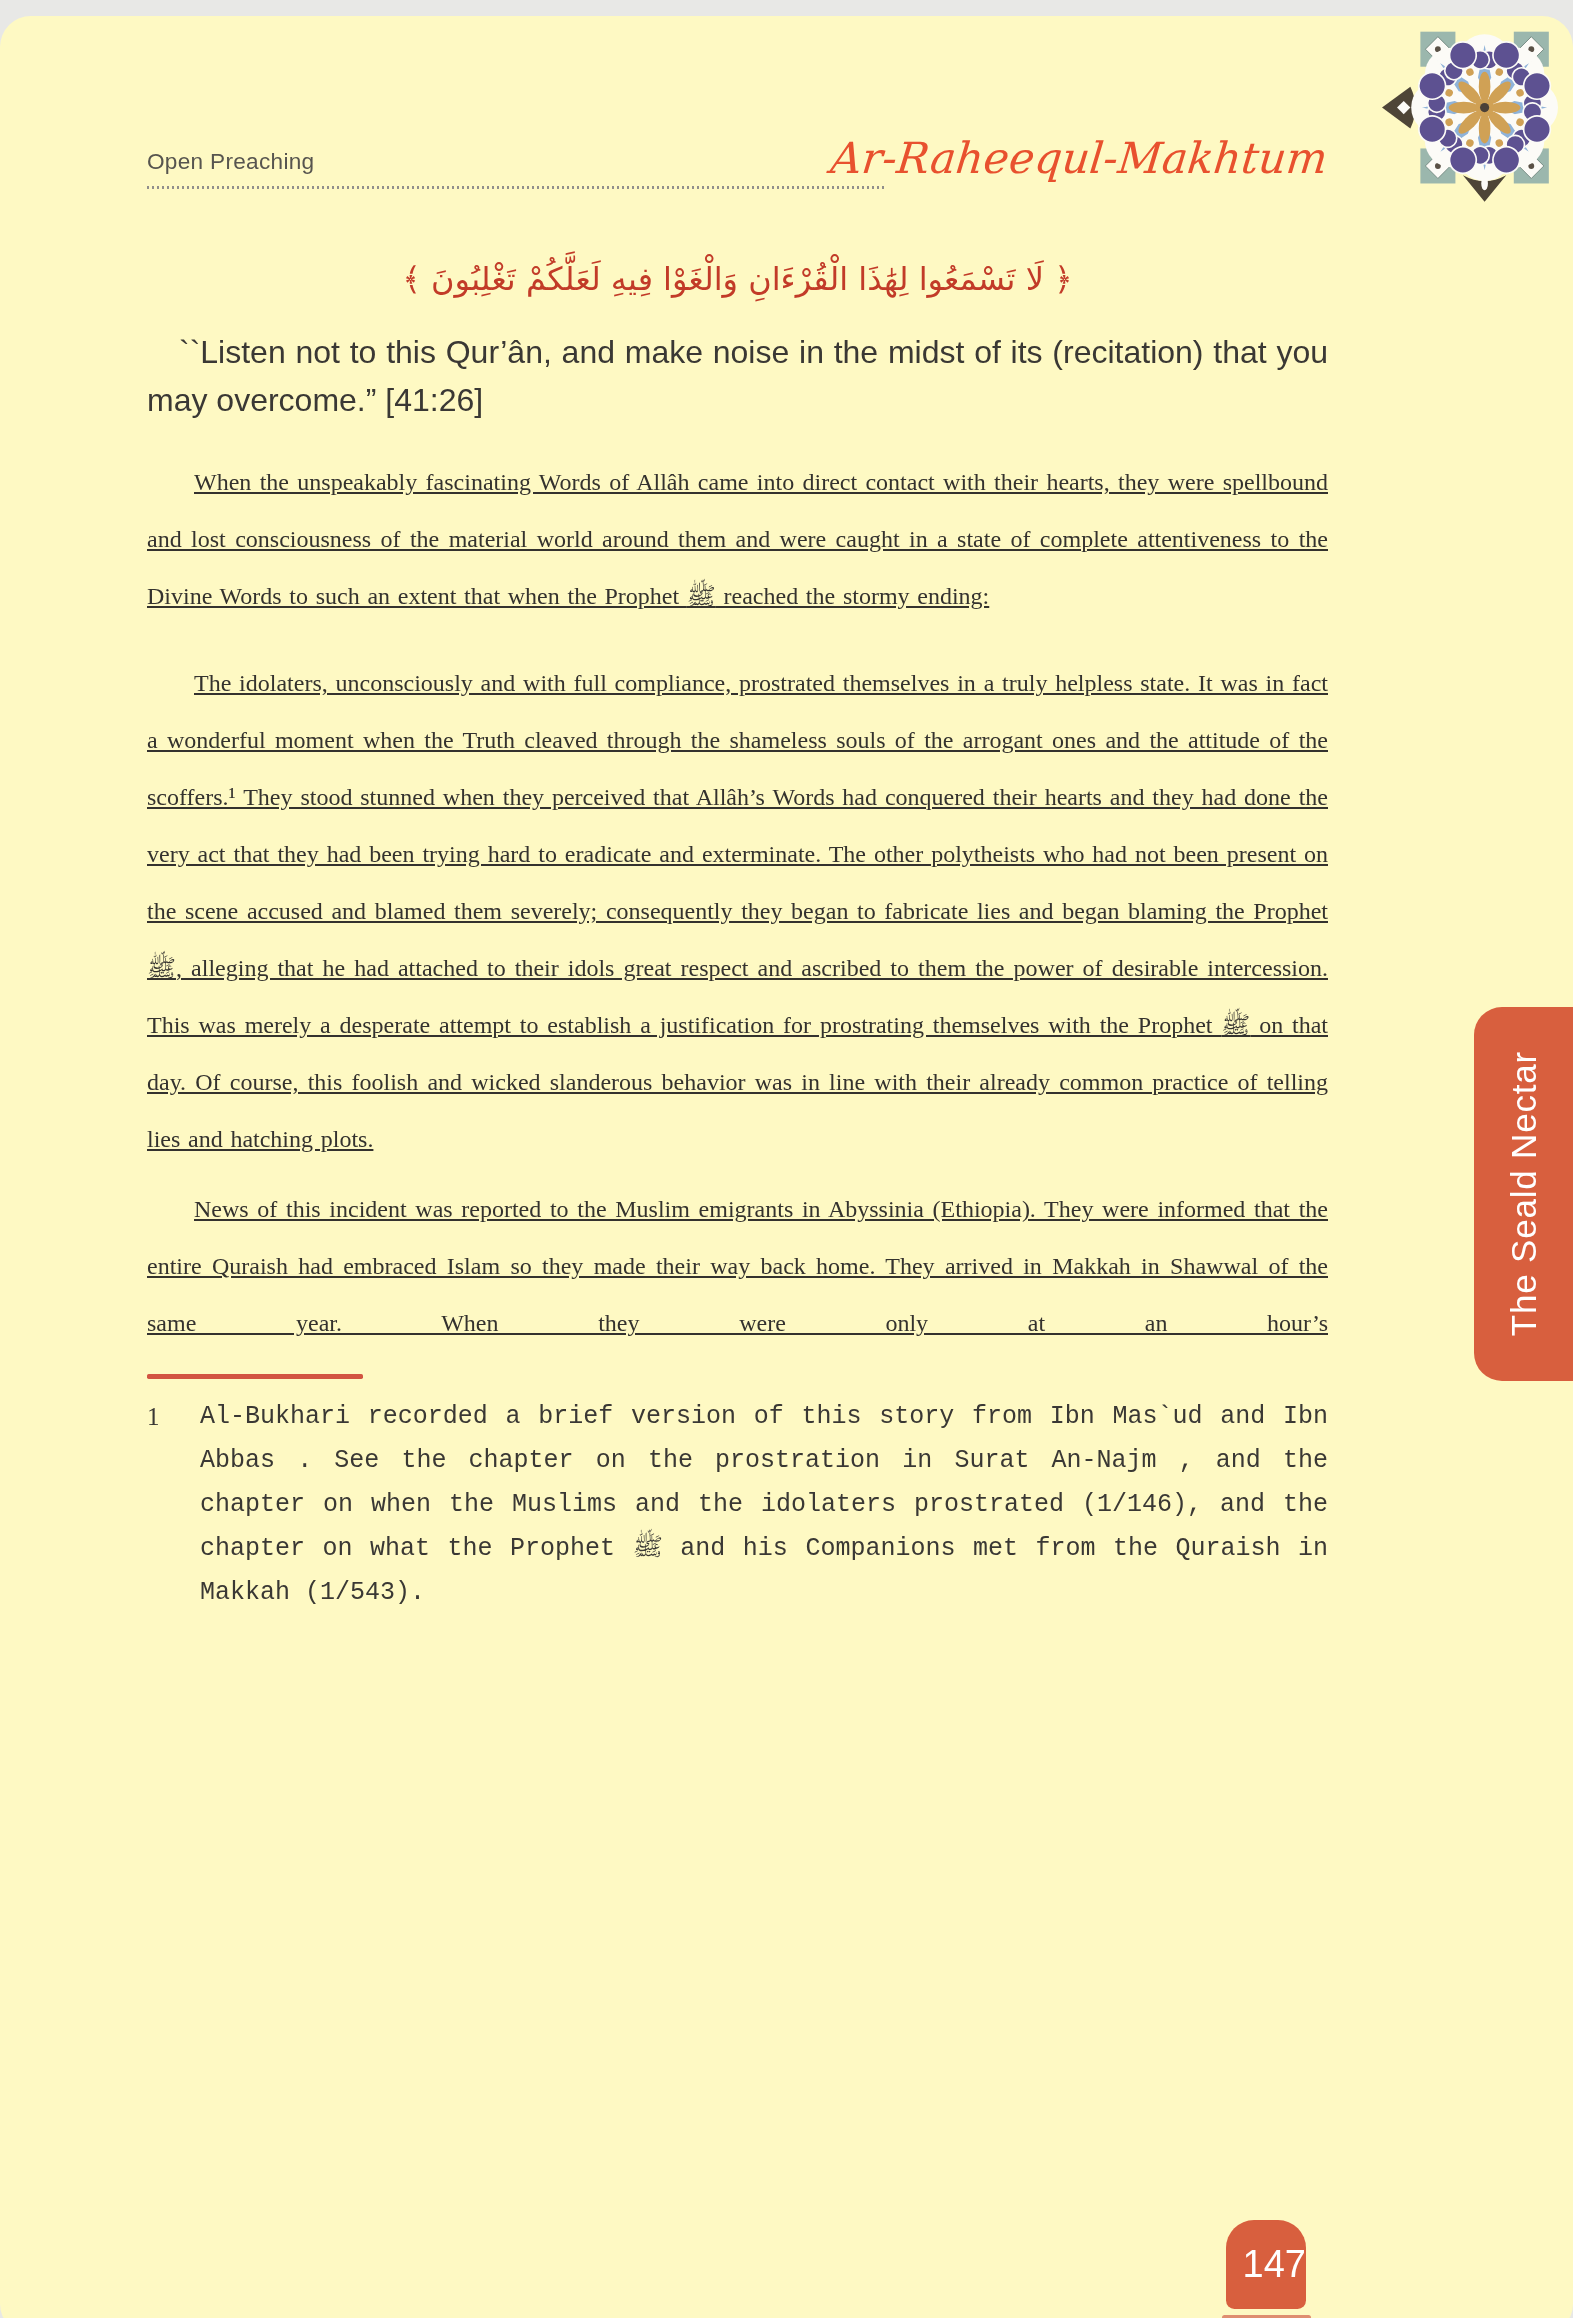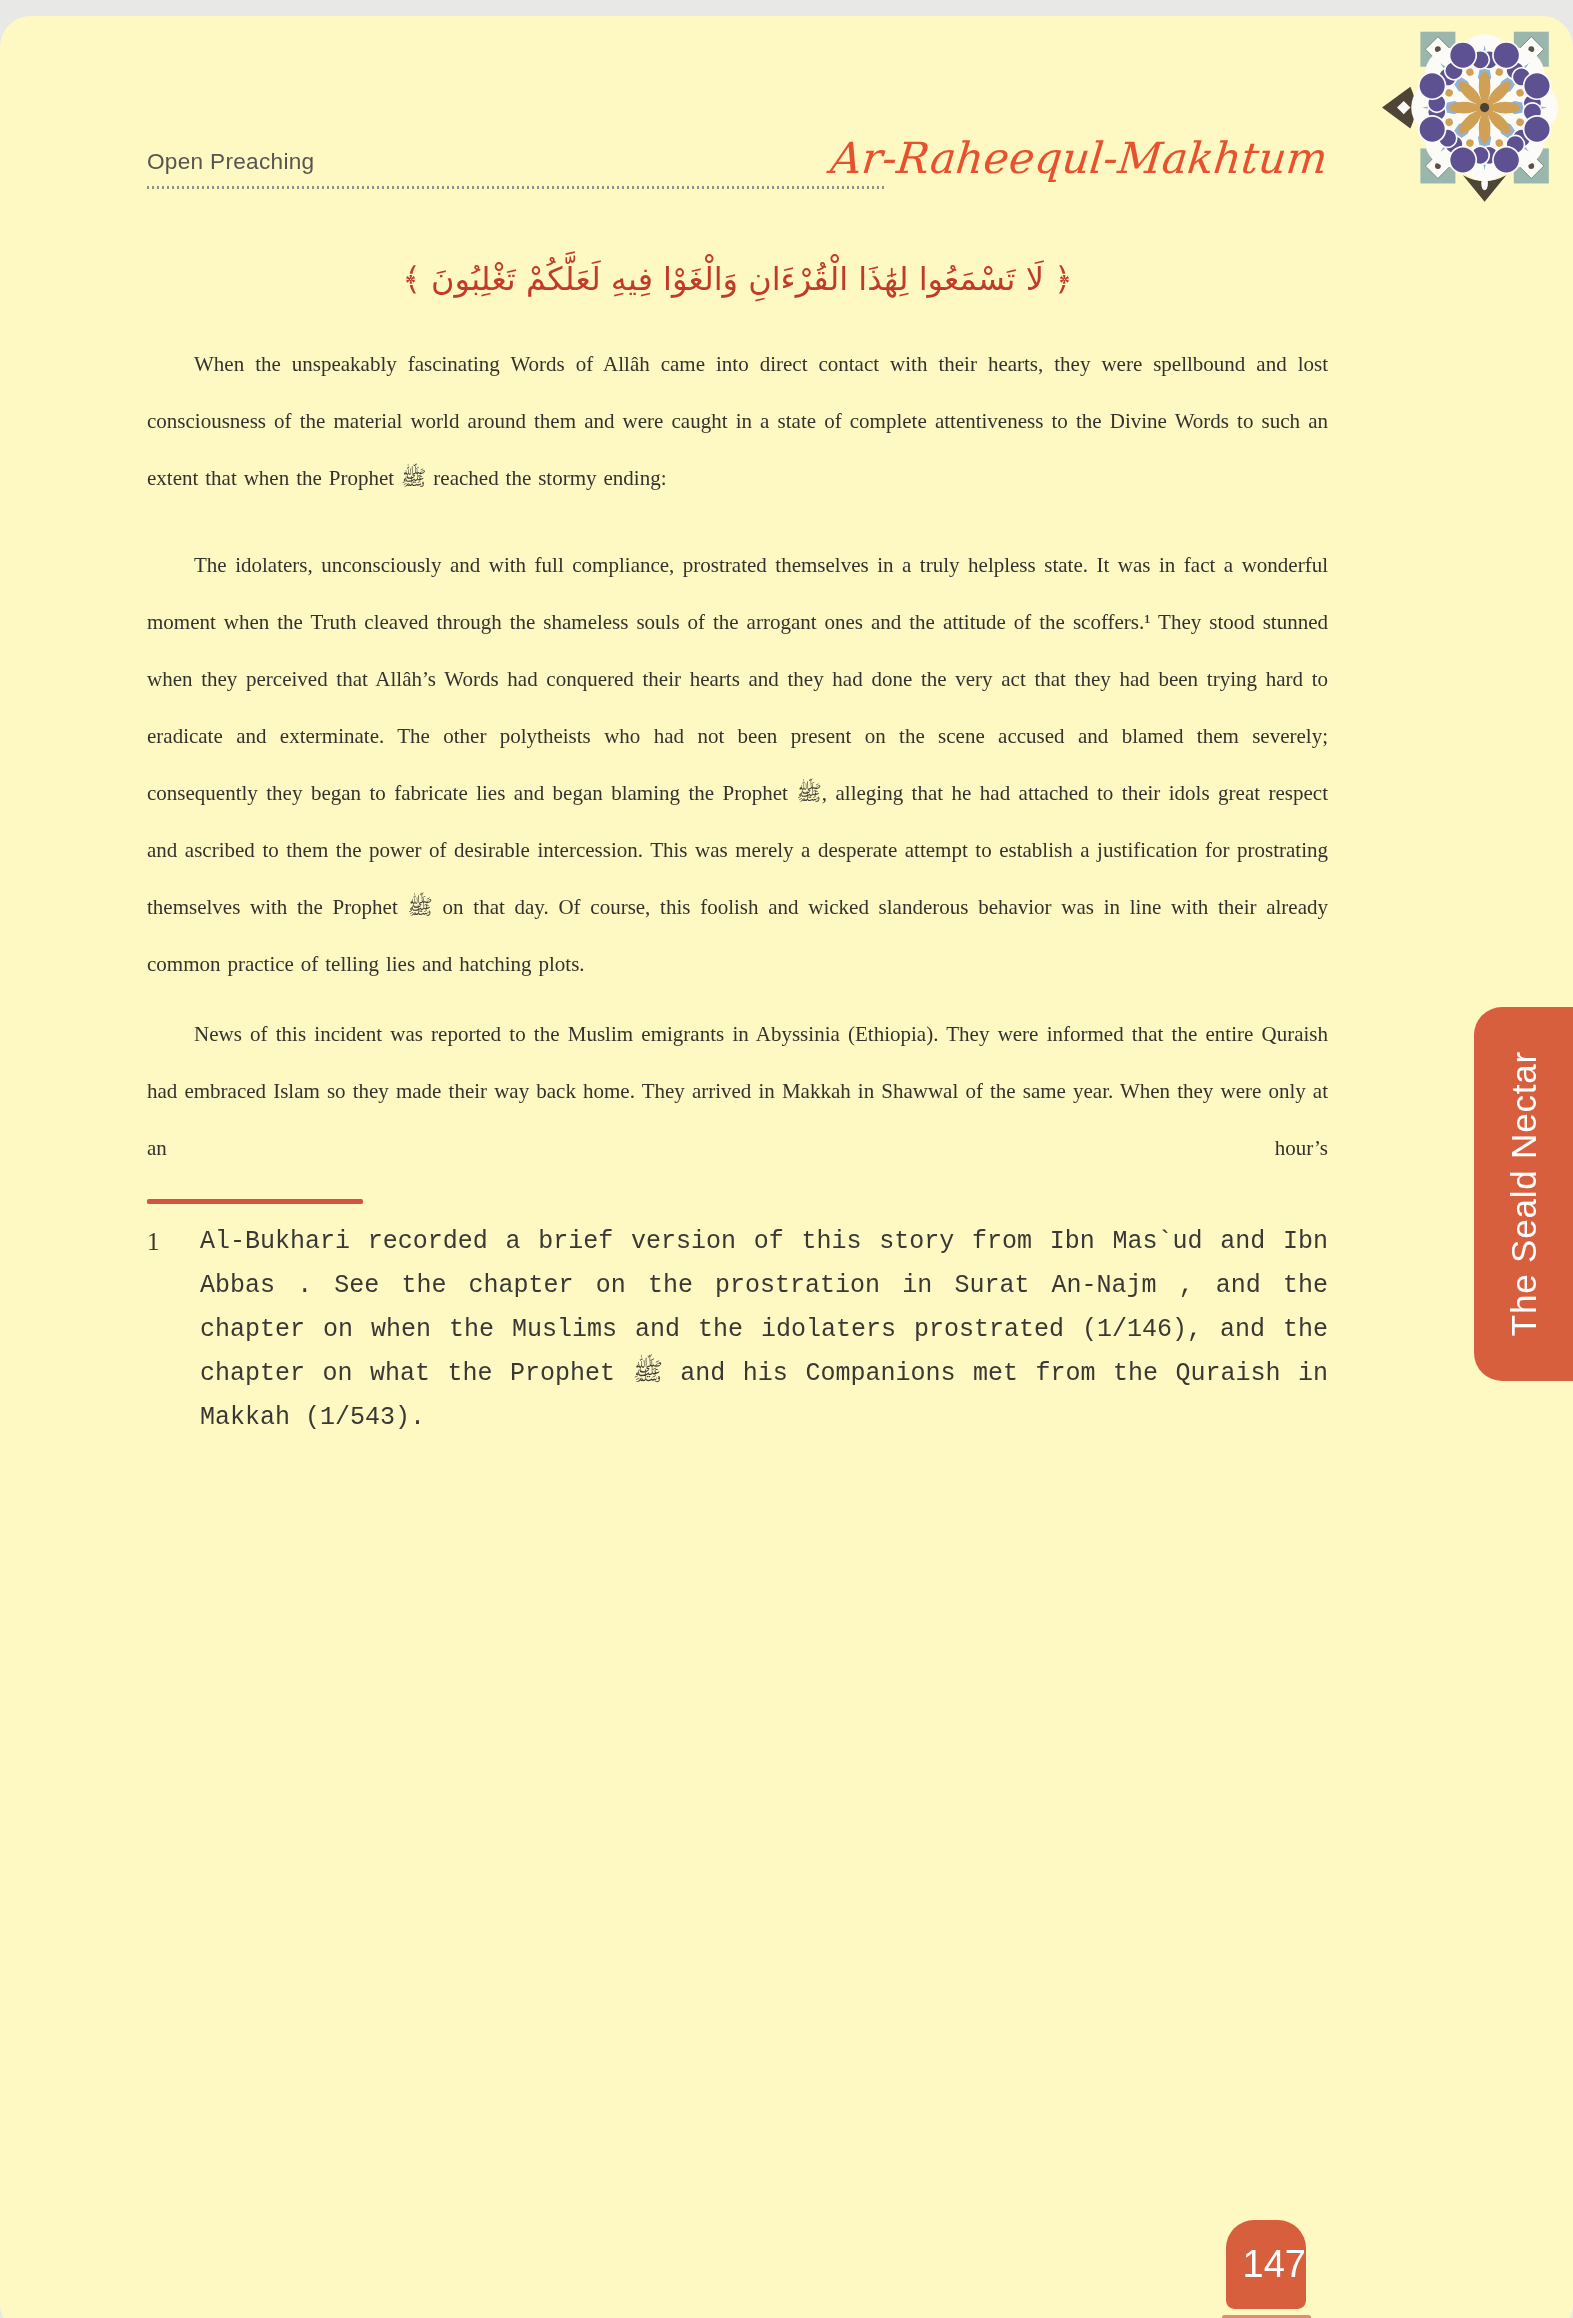--- a/index.html
+++ b/index.html
@@ -45,23 +45,24 @@
   .v1{margin:11.7px 0 0;text-align:center;}
   .v2{margin:38px 0 0;}
   .translation{
     font-family:"Liberation Sans",sans-serif;
     font-size:32px;line-height:48px;color:#3a3834;
     text-align:justify;text-indent:32px;
     white-space:pre-wrap;
     margin:22px 0 0;
   }
   .body-para{
-    font-size:21px;line-height:57px;color:#34322e;
+    font-size:24px;line-height:57px;color:#34322e;
     text-align:justify;text-indent:47px;word-spacing:1.7px;
     margin:30px 0 0;
+    text-decoration:underline;
   }
   .p3{margin-top:13.4px;}
   .fill-last{text-align-last:justify;}
 
   
   .footnote-sep{
     margin:22px 0 0;width:216px;height:4.2px;
     background:#d25441;border-radius:1.7px;
   }
   .footnote{
@@ -181,20 +182,21 @@
     <use href="#petal" transform="rotate(270 141 101)"></use>
     <use href="#petal" transform="rotate(315 141 101)"></use>
     <circle cx="141" cy="101" r="11" fill="#d0a155"></circle>
     <circle cx="141" cy="101" r="5.5" fill="#4a4038"></circle>
   </svg>
 
   <main class="content">
 
     <div class="verse v1" dir="rtl">﴿ لَا تَسْمَعُوا لِهَٰذَا الْقُرْءَانِ وَالْغَوْا فِيهِ لَعَلَّكُمْ تَغْلِبُونَ ﴾</div>
 
+    <p class="translation">``Listen not to this Qur’ân, and make noise in the midst of its (recitation) that you may overcome.” [41:26]</p>
 
     <p class="body-para">When the unspeakably fascinating Words of Allâh came into direct contact with their hearts, they were spellbound and lost consciousness of the material world around them and were caught in a state of complete attentiveness to the Divine Words to such an extent that when the Prophet ﷺ reached the stormy ending:</p>
 
 
 
     <p class="body-para">The idolaters, unconsciously and with full compliance, prostrated themselves in a truly helpless state. It was in fact a wonderful moment when the Truth cleaved through the shameless souls of the arrogant ones and the attitude of the scoffers.¹ They stood stunned when they perceived that Allâh’s Words had conquered their hearts and they had done the very act that they had been trying hard to eradicate and exterminate. The other polytheists who had not been present on the scene accused and blamed them severely; consequently they began to fabricate lies and began blaming the Prophet ﷺ, alleging that he had attached to their idols great respect and ascribed to them the power of desirable intercession. This was merely a desperate attempt to establish a justification for prostrating themselves with the Prophet ﷺ on that day. Of course, this foolish and wicked slanderous behavior was in line with their already common practice of telling lies and hatching plots.</p>
 
     <p class="body-para p3 fill-last">News of this incident was reported to the Muslim emigrants in Abyssinia (Ethiopia). They were informed that the entire Quraish had embraced Islam so they made their way back home. They arrived in Makkah in Shawwal of the same year. When they were only at an hour’s</p>
 
     <div class="footnote-sep"></div>

